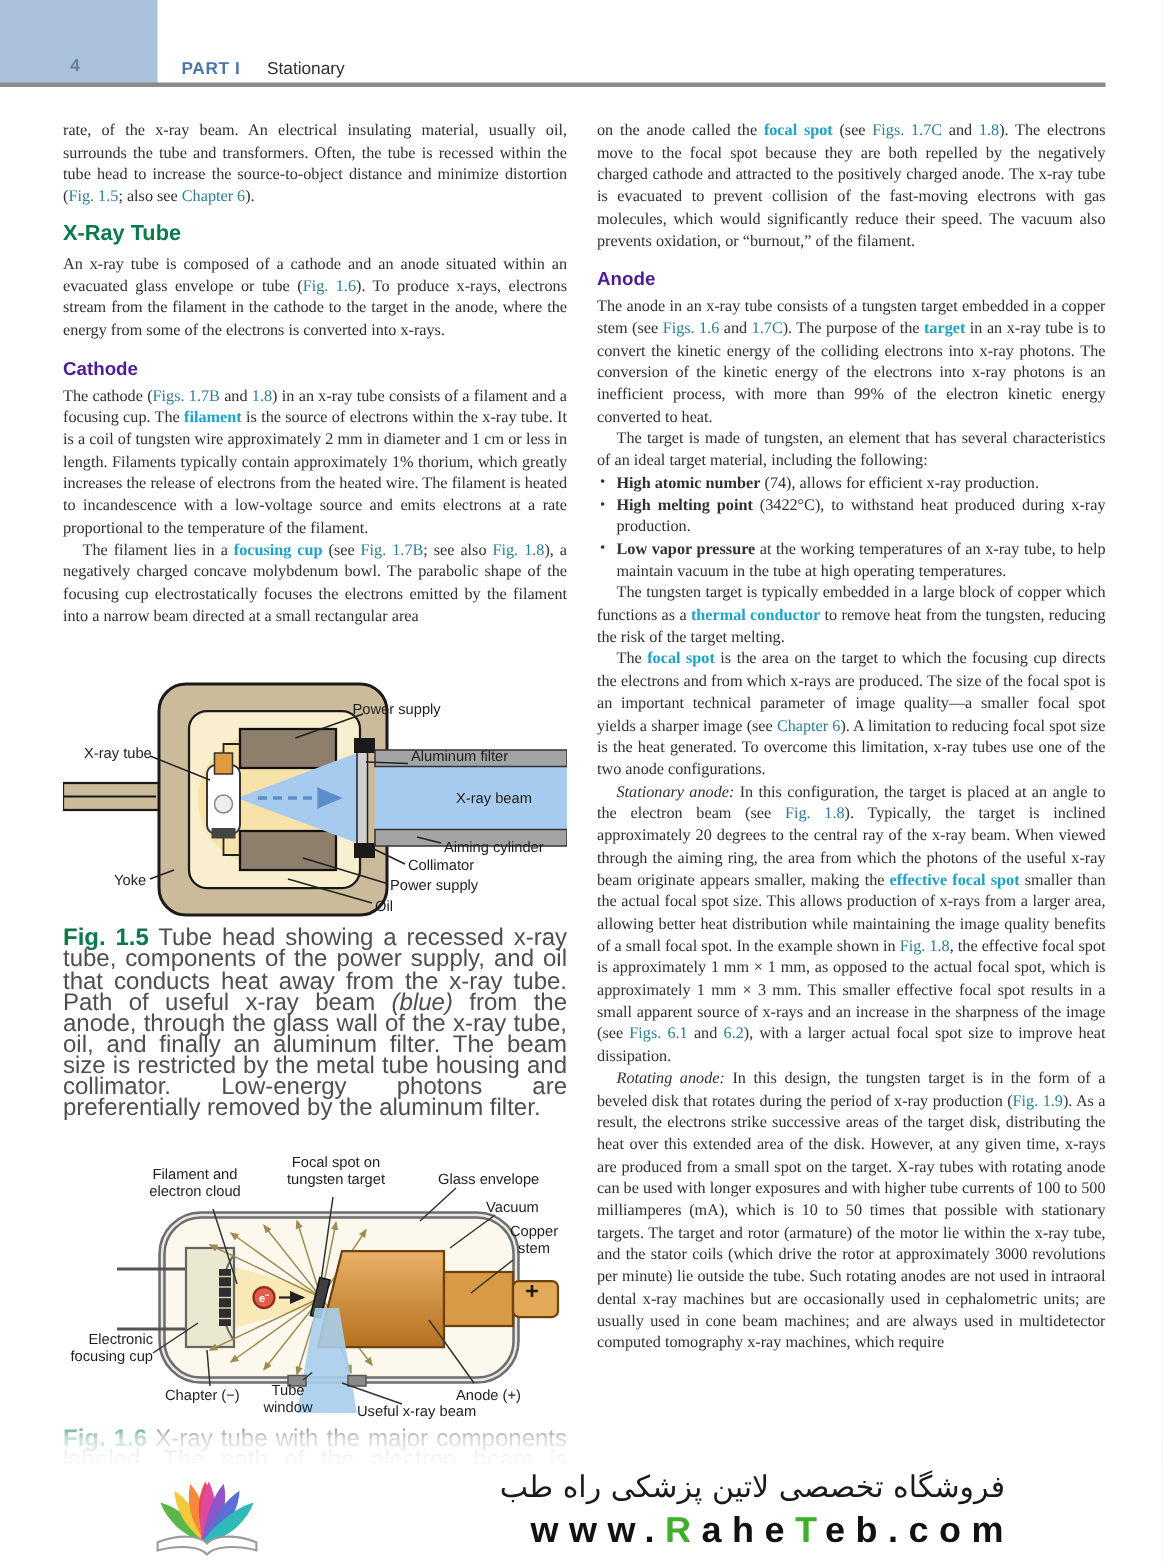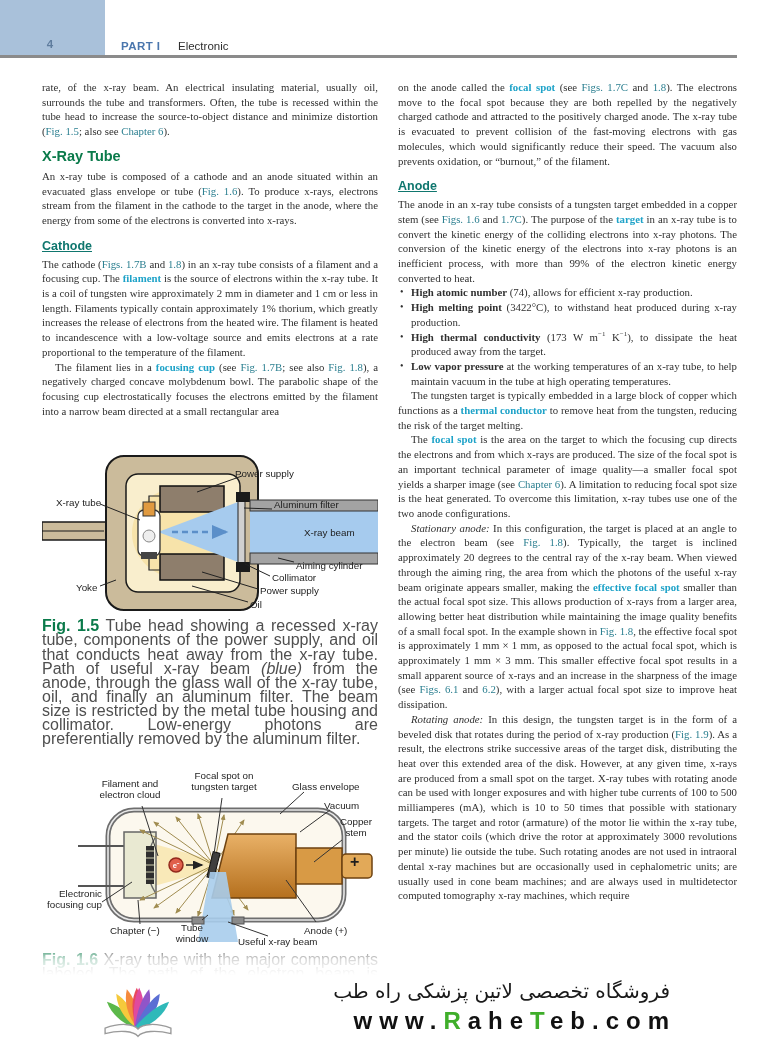--- a/index.html
+++ b/index.html
@@ -16,21 +16,21 @@
   .header-rule{position:absolute;left:0;top:55px;width:737px;height:3px;background:#8b8b8b;}
   
   .col{position:absolute;top:80px;height:895px;overflow:hidden;}
   .col-left{left:42px;width:336px;}
   .col-right{left:398px;width:339px;}
   p.body{margin:0;font-size:10.8px;line-height:14.7px;text-align:justify;color:#303030;}
   p.indent{text-indent:13px;}
   h2.green{font-family:"Liberation Sans",sans-serif;font-weight:bold;font-size:14.5px;
            color:#0a7a4a;margin:9px 0 5px 0;}
   h3.maroon{font-family:"Liberation Sans",sans-serif;font-weight:bold;font-size:12.5px;
-            color:#0f766e;margin:11px 0 4px 0;text-decoration:underline;}
+            color:#4c1d95;margin:11px 0 4px 0;}
   ul.bullets{list-style:none;margin:0;padding:0;}
   ul.bullets li{position:relative;padding-left:13px;font-size:10.8px;line-height:14.7px;
                 text-align:justify;color:#303030;}
   ul.bullets li::before{content:"\2022";position:absolute;left:2px;top:0;font-size:10px;color:#303030;}
   .seg-link{color:#2b7f90;}
   .seg-term{color:#1da2c8;font-weight:bold;}
   .seg-bold{font-weight:bold;}
   .seg-bi{font-weight:normal;font-style:italic;}
   .seg-i{font-style:italic;}
   .seg-sup{vertical-align:super;font-size:7px;line-height:0;}
@@ -59,21 +59,21 @@
        font-weight:bold;font-size:24px;letter-spacing:7px;color:#111;}
 </style>
 </head>
 <body>
 
 <div id="page">
 
   <div class="page-tab"></div>
   <div class="page-num">4</div>
   <div class="part-label">PART I</div>
-  <div class="section-label">Electronic</div>
+  <div class="section-label">Stationary</div>
   <div class="header-rule"></div>
 
   <div class="col col-left">
     <p class="body"><span>rate, of the x-ray beam. An electrical insulating material, usually oil, surrounds the tube and transformers. Often, the tube is recessed within the tube head to increase the source-to-object distance and minimize distortion (</span><span class="seg-link">Fig. 1.5</span><span>; also see </span><span class="seg-link">Chapter 6</span><span>).</span></p>
     <h2 class="green">X-Ray Tube</h2>
     <p class="body"><span>An x-ray tube is composed of a cathode and an anode situated within an evacuated glass envelope or tube (</span><span class="seg-link">Fig. 1.6</span><span>). To produce x-rays, electrons stream from the filament in the cathode to the target in the anode, where the energy from some of the electrons is converted into x-rays.</span></p>
     <h3 class="maroon">Cathode</h3>
     <p class="body"><span>The cathode (</span><span class="seg-link">Figs. 1.7B</span><span> and </span><span class="seg-link">1.8</span><span>) in an x-ray tube consists of a filament and a focusing cup. The </span><span class="seg-term">filament</span><span> is the source of electrons within the x-ray tube. It is a coil of tungsten wire approximately 2 mm in diameter and 1 cm or less in length. Filaments typically contain approximately 1% thorium, which greatly increases the release of electrons from the heated wire. The filament is heated to incandescence with a low-voltage source and emits electrons at a rate proportional to the temperature of the filament.</span></p>
     <p class="body indent"><span>The filament lies in a </span><span class="seg-term">focusing cup</span><span> (see </span><span class="seg-link">Fig. 1.7B</span><span>; see also </span><span class="seg-link">Fig. 1.8</span><span>), a negatively charged concave molybdenum bowl. The parabolic shape of the focusing cup electrostatically focuses the electrons emitted by the filament into a narrow beam directed at a small rectangular area</span></p>
 
@@ -204,24 +204,24 @@
       <span class="figlbl plus" style="left:308px;top:86px;">+</span>
       <span class="figlbl emark" style="left:134px;top:90px;">e⁻</span>
     </div>
     <p class="caption"><span class="seg-figlabel">Fig. 1.6</span><span> X-ray tube with the major components labeled. The path of the electron beam is shown in </span><span class="seg-i">yellow</span><span>. X-rays produced at the target travel</span></p>
   </div>
 
   <div class="col col-right">
     <p class="body"><span>on the anode called the </span><span class="seg-term">focal spot</span><span> (see </span><span class="seg-link">Figs. 1.7C</span><span> and </span><span class="seg-link">1.8</span><span>). The electrons move to the focal spot because they are both repelled by the negatively charged cathode and attracted to the positively charged anode. The x-ray tube is evacuated to prevent collision of the fast-moving electrons with gas molecules, which would significantly reduce their speed. The vacuum also prevents oxidation, or “burnout,” of the filament.</span></p>
     <h3 class="maroon">Anode</h3>
     <p class="body"><span>The anode in an x-ray tube consists of a tungsten target embedded in a copper stem (see </span><span class="seg-link">Figs. 1.6</span><span> and </span><span class="seg-link">1.7C</span><span>). The purpose of the </span><span class="seg-term">target</span><span> in an x-ray tube is to convert the kinetic energy of the colliding electrons into x-ray photons. The conversion of the kinetic energy of the electrons into x-ray photons is an inefficient process, with more than 99% of the electron kinetic energy converted to heat.</span></p>
+    <p class="body indent"><span>The target is made of tungsten, an element that has several characteristics of an ideal target material, including the following:</span></p>
     <ul class="bullets">
       <li><span class="seg-bold">High atomic number</span><span> (74), allows for efficient x-ray production.</span></li>
       <li><span class="seg-bold">High melting point</span><span> (3422°C), to withstand heat produced during x-ray production.</span></li>
-      <li><span class="seg-bold">High thermal conductivity</span><span> (173 W m</span><span class="seg-sup">−1</span><span> K</span><span class="seg-sup">−1</span><span>), to dissipate the heat produced away from the target.</span></li>
       <li><span class="seg-bold">Low vapor pressure</span><span> at the working temperatures of an x-ray tube, to help maintain vacuum in the tube at high operating temperatures.</span></li>
     </ul>
     <p class="body indent"><span>The tungsten target is typically embedded in a large block of copper which functions as a </span><span class="seg-term">thermal conductor</span><span> to remove heat from the tungsten, reducing the risk of the target melting.</span></p>
     <p class="body indent"><span>The </span><span class="seg-term">focal spot</span><span> is the area on the target to which the focusing cup directs the electrons and from which x-rays are produced. The size of the focal spot is an important technical parameter of image quality—a smaller focal spot yields a sharper image (see </span><span class="seg-link">Chapter 6</span><span>). A limitation to reducing focal spot size is the heat generated. To overcome this limitation, x-ray tubes use one of the two anode configurations.</span></p>
     <p class="body indent"><span class="seg-bi">Stationary anode:</span><span> In this configuration, the target is placed at an angle to the electron beam (see </span><span class="seg-link">Fig. 1.8</span><span>). Typically, the target is inclined approximately 20 degrees to the central ray of the x-ray beam. When viewed through the aiming ring, the area from which the photons of the useful x-ray beam originate appears smaller, making the </span><span class="seg-term">effective focal spot</span><span> smaller than the actual focal spot size. This allows production of x-rays from a larger area, allowing better heat distribution while maintaining the image quality benefits of a small focal spot. In the example shown in </span><span class="seg-link">Fig. 1.8</span><span>, the effective focal spot is approximately 1 mm × 1 mm, as opposed to the actual focal spot, which is approximately 1 mm × 3 mm. This smaller effective focal spot results in a small apparent source of x-rays and an increase in the sharpness of the image (see </span><span class="seg-link">Figs. 6.1</span><span> and </span><span class="seg-link">6.2</span><span>), with a larger actual focal spot size to improve heat dissipation.</span></p>
     <p class="body indent"><span class="seg-bi">Rotating anode:</span><span> In this design, the tungsten target is in the form of a beveled disk that rotates during the period of x-ray production (</span><span class="seg-link">Fig. 1.9</span><span>). As a result, the electrons strike successive areas of the target disk, distributing the heat over this extended area of the disk. However, at any given time, x-rays are produced from a small spot on the target. X-ray tubes with rotating anode can be used with longer exposures and with higher tube currents of 100 to 500 milliamperes (mA), which is 10 to 50 times that possible with stationary targets. The target and rotor (armature) of the motor lie within the x-ray tube, and the stator coils (which drive the rotor at approximately 3000 revolutions per minute) lie outside the tube. Such rotating anodes are not used in intraoral dental x-ray machines but are occasionally used in cephalometric units; are usually used in cone beam machines; and are always used in multidetector computed tomography x-ray machines, which require</span></p>
   </div>
 
   <div class="fade"></div>
 

